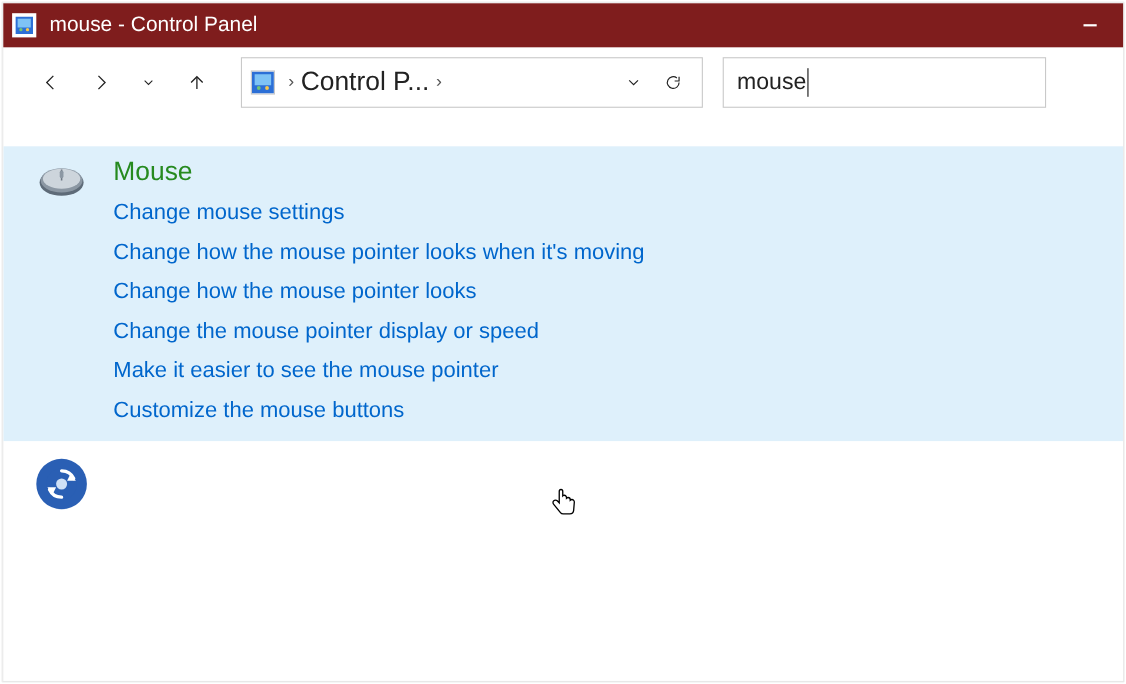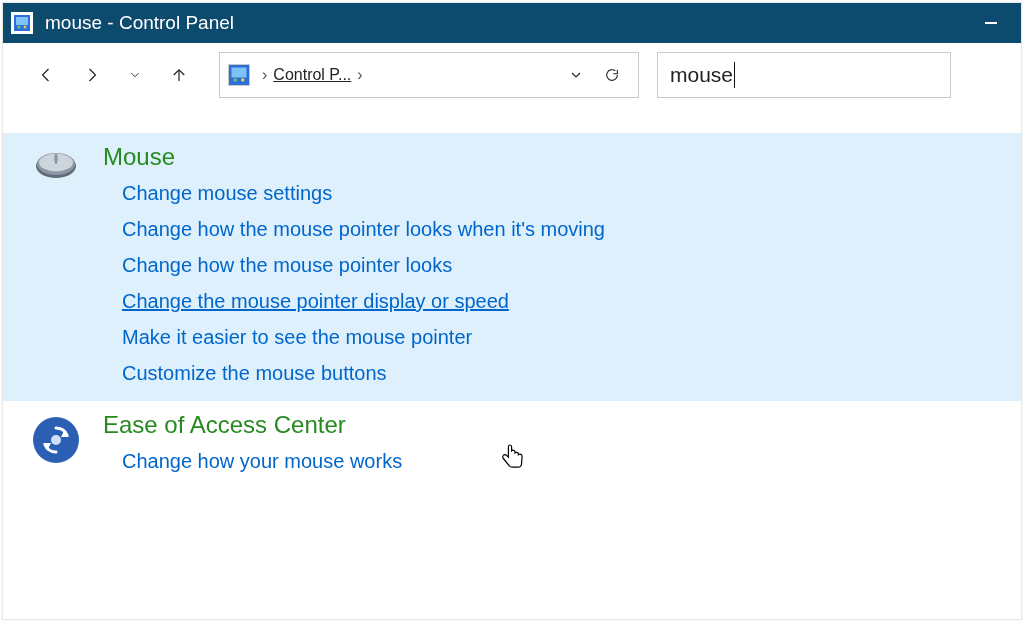--- a/index.html
+++ b/index.html
@@ -13,21 +13,21 @@
   .window-border {
     border: 1px solid #e8e8e8;
     width: 1020px;
     height: 618px;
     margin: 2px;
     box-shadow: 0 0 1px rgba(0,0,0,.2);
     display: flex;
     flex-direction: column;
   }
   .titlebar {
-    background: #0c4a6e;
+    background: #7f1d1d;
     color: #fff;
     height: 40px;
     display: flex;
     align-items: center;
     padding: 16px 8px;
   }
   .titlebar .app-icon-box {
     width: 22px; height: 22px;
     background: #fff;
     display: flex; align-items: center; justify-content: center;
@@ -66,21 +66,21 @@
     margin-left: 16px;
     background: #fff;
     max-width: 420px;
   }
   .address-icon {
     width: 22px; height: 22px; background:#fff; border:1px solid #c8c8c8;
     display:flex;align-items:center;justify-content:center;
     margin-right: 6px;
   }
   .bc-sep { padding: 0 6px; color:#555; font-size: 16px; }
-  .bc-text { font-size: 16px; color:#222;text-decoration:underline; }
+  .bc-text { font-size: 24px; color:#222; }
   .addr-spacer { flex:1; }
   .addr-btn { width: 36px; display:flex; align-items:center; justify-content:center; }
   .addr-btn svg { width:16px; height:16px; stroke:#222; stroke-width:1.6; fill:none; }
 
   .search-box {
     width: 294px;
     height: 46px;
     border: 1px solid #c9c9c9;
     display: flex;
     align-items: center;
@@ -118,23 +118,22 @@
     margin-bottom: 4px;
   }
   .group-title { color:#268a1f; }
   .link-item {
     display: block;
     font-size: 20px;
     color: #0066cc;
     line-height: 1.8;
     width: fit-content;
     cursor: pointer;
-    margin-left: 19px;
-  }
-  .link-item.hovered { text-decoration: underline; }
+  }
+  .link-item.hovered { }
 
   .mouse-icon svg { width: 46px; height: 34px; }
   .ease-icon {
     width: 46px; height: 46px; border-radius: 50%;
     background: #2a5fb4;
     display:flex;align-items:center;justify-content:center;
   }
   .ease-icon svg { width: 30px; height: 30px; }
 
   .hand-cursor {
@@ -251,24 +250,20 @@
             <svg viewBox="0 0 30 30">
               <circle cx="15" cy="15" r="14" fill="#2a5fb4"></circle>
               <path d="M15 3 a12 12 0 0 1 11 7" stroke="#fff" stroke-width="3" fill="none" stroke-linecap="round"></path>
               <path d="M15 27 a12 12 0 0 1 -11 -7" stroke="#fff" stroke-width="3" fill="none" stroke-linecap="round"></path>
               <polygon points="23,6 28,12 20,12" fill="#fff"></polygon>
               <polygon points="7,24 2,18 10,18" fill="#fff"></polygon>
               <circle cx="15" cy="15" r="5" fill="#cfe0f5"></circle>
             </svg>
           </div>
         </div>
-        <div class="group-body">
-          <div class="group-title">Ease of Access Center</div>
-          <a class="link-item">Change how your mouse works</a>
-        </div>
       </div>
     </div>
 
   <div class="hand-cursor" id="hand-cursor" style="left:498px; top:440px;">
     <svg viewBox="0 0 24 28">
       <path d="M9 2c-1 0-1.6.9-1.6 1.9v10.2l-1.8-1.8c-.9-.9-2.4-.9-3.2 0-.9.9-.9 2.3 0 3.2l6.1 7.5c.6.8 1.5 1.2 2.5 1.2h6.1c1.8 0 3.2-1.4 3.4-3.2l.6-7.4c.1-1.3-.9-2.5-2.2-2.5-.6 0-1.1.2-1.5.6v-.4c0-1.1-.9-2-2-2-.5 0-1 .2-1.4.6v-.7c0-1.1-.9-2-2-2-.5 0-1 .2-1.4.6V3.9C10.6 2.9 10 2 9 2z" fill="#fff" stroke="#000" stroke-width="1.2"></path>
     </svg>
   </div>
 
 </div>

